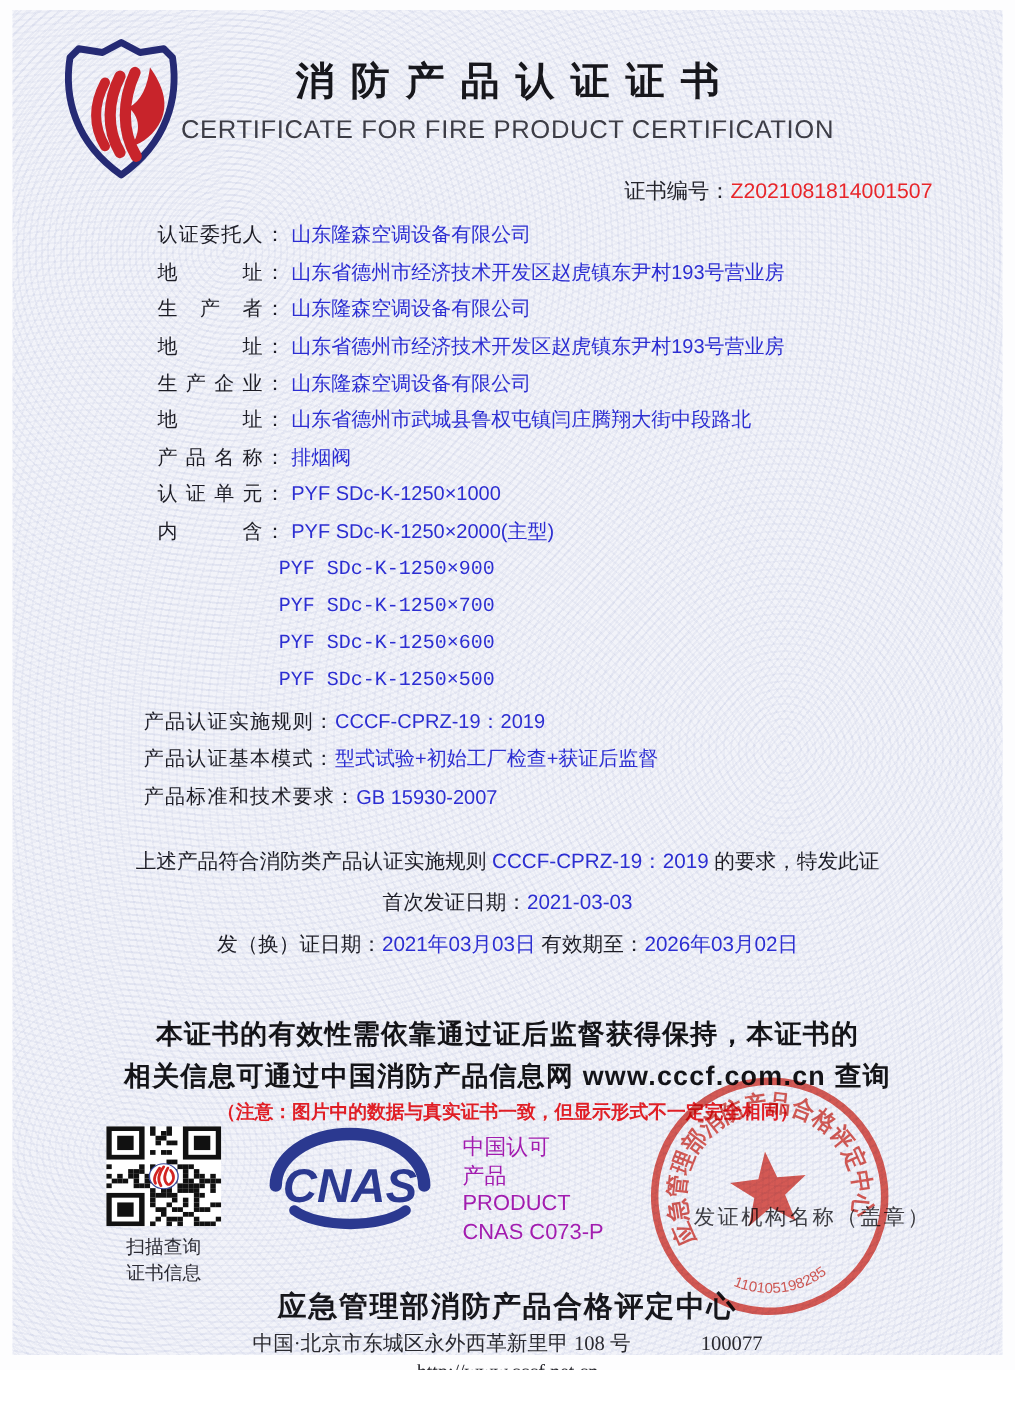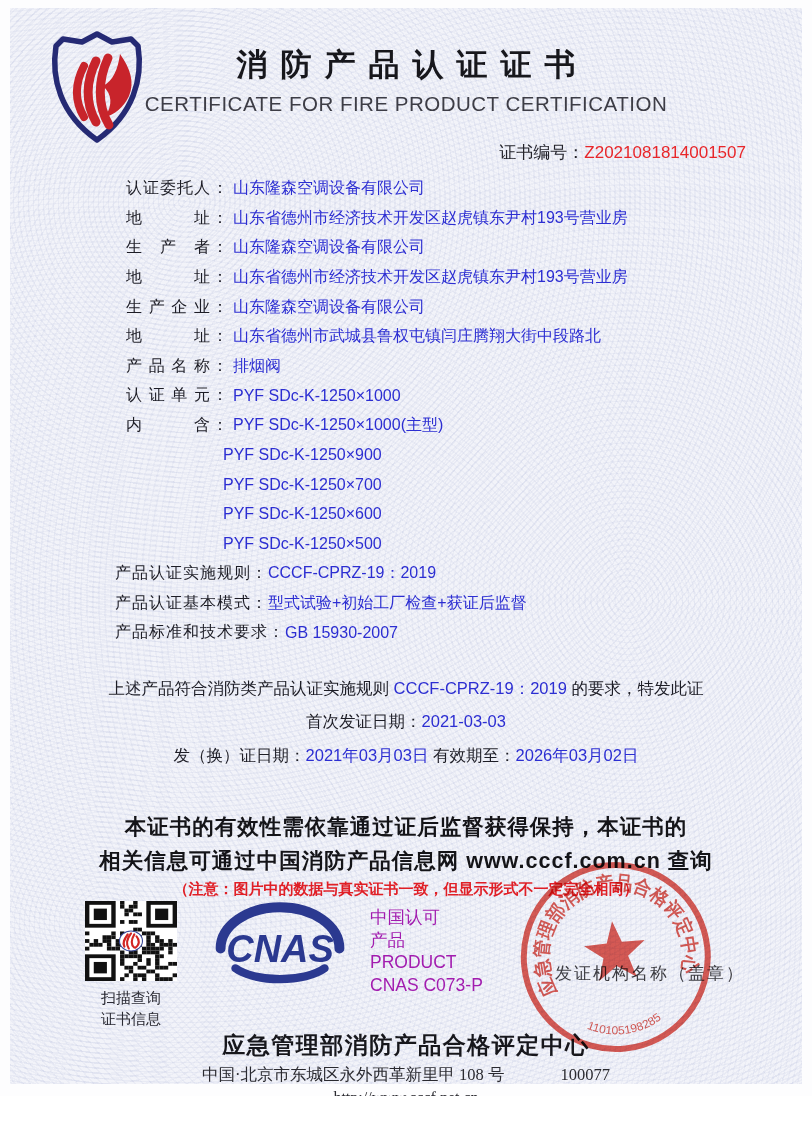--- a/index.html
+++ b/index.html
@@ -20,22 +20,22 @@
   #certno{top:141px;right:66px;font-size:17px;color:#23232b;}
   #certno .red{color:#e8262a;}
   
   #shield{left:34px;top:26px;}
   
   #fields{left:126px;top:174px;width:640px;font-size:16px;color:#1d1d26;}
   .row{display:flex;height:29.6px;align-items:center;}
   .flabel{width:84px;display:flex;justify-content:space-between;flex-shrink:0;}
   .colon{margin:0 5px 0 2px;flex-shrink:0;}
   .val{color:#2c2ed2;white-space:nowrap;}
-  .model-row{padding-left:97px;}
-  .rule-row{margin-left:-11px;}
+  .model-row{padding-left:97px;font-family:Liberation Mono, monospace;}
+  .rule-row{margin-left:-11px;align-items:flex-end;}
   .rlabel{letter-spacing:1px;flex-shrink:0;}
   
   .mixline{font-size:16.5px;color:#1d1d26;white-space:nowrap;}
   #compliance{top:678px;}
   #firstissue{top:711px;}
   #issueline{top:745px;}
   #noteline{top:779px;font-size:16px;}
   #stmt1{top:812px;font-size:21.5px;font-weight:bold;color:#141418;letter-spacing:1px;}
   #stmt2{top:846px;font-size:21.5px;font-weight:bold;color:#141418;letter-spacing:1px;}
   #rednotice{top:880px;font-size:15px;font-weight:bold;color:#e01f26;}
@@ -146,21 +146,21 @@
         </span>
         <span class="colon">：</span>
         <span class="val">PYF SDc-K-1250×1000</span>
       </div>
     <div class="row">
         <span class="flabel">
           <span>内</span>
           <span>含</span>
         </span>
         <span class="colon">：</span>
-        <span class="val">PYF SDc-K-1250×1000(主型)</span>
+        <span class="val">PYF SDc-K-1250×2000(主型)</span>
       </div>
 
     <div class="row model-row">
         <span class="val">PYF SDc-K-1250×900</span>
       </div>
     <div class="row model-row">
         <span class="val">PYF SDc-K-1250×700</span>
       </div>
     <div class="row model-row">
         <span class="val">PYF SDc-K-1250×600</span>

